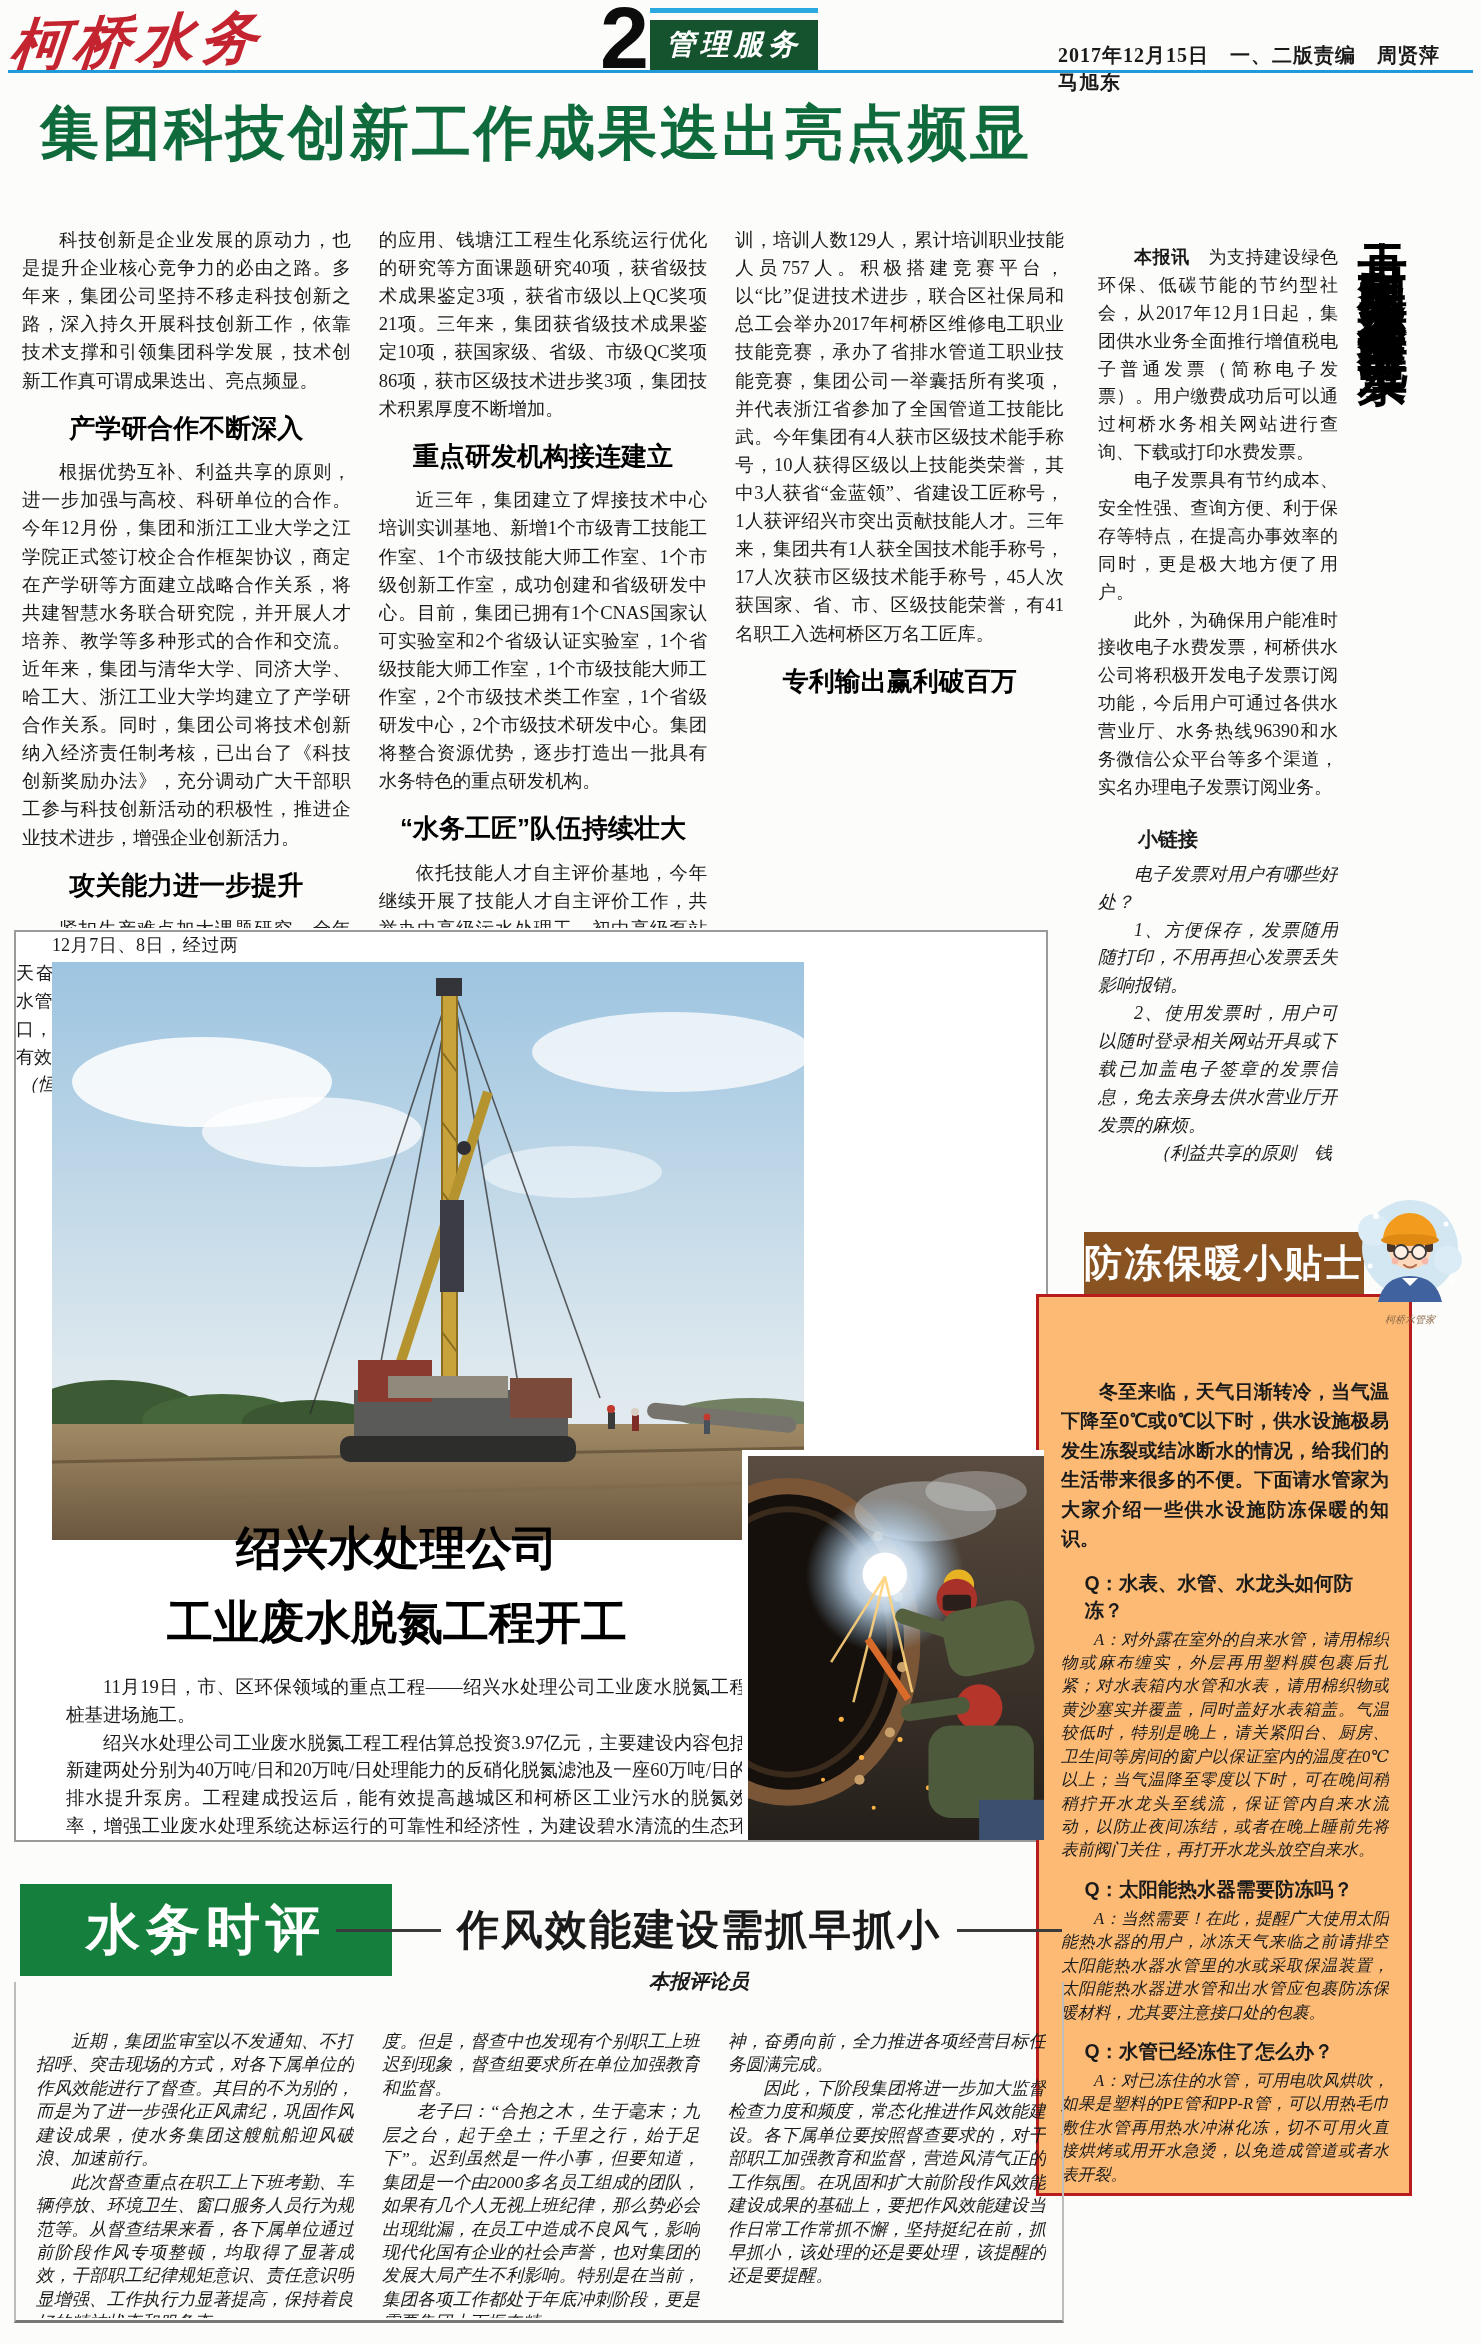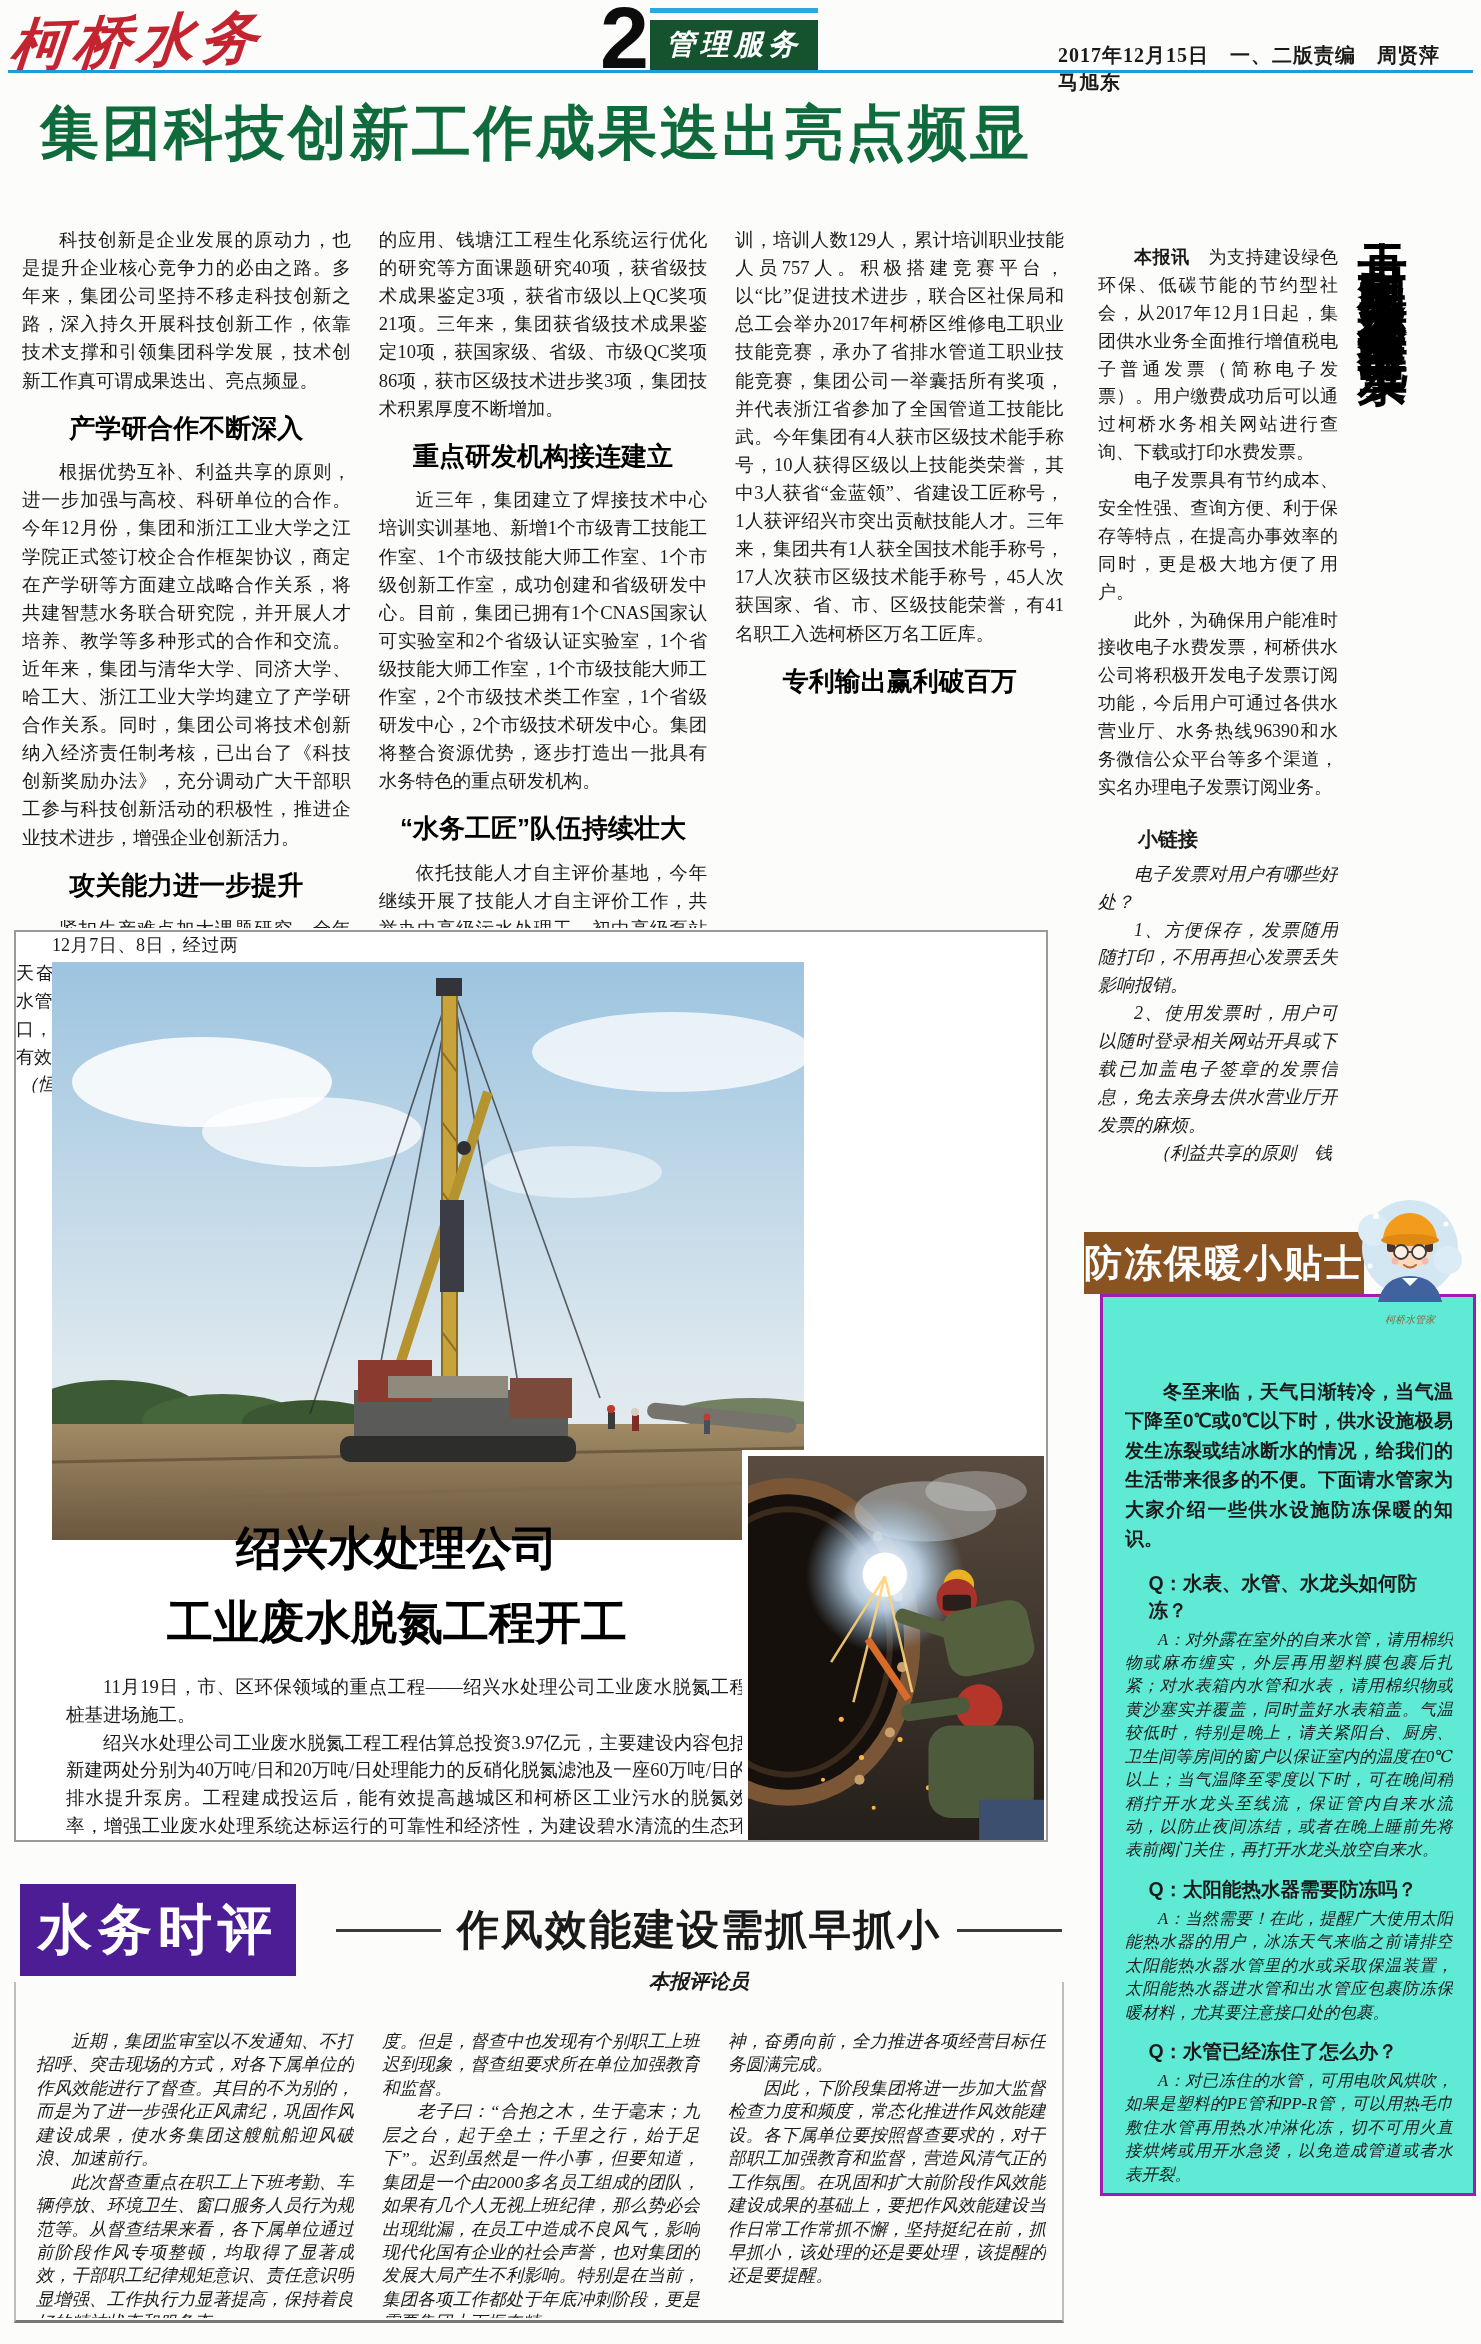--- a/index.html
+++ b/index.html
@@ -51,33 +51,33 @@
   .midcaption p{margin:0;text-indent:2em;}
   .cap-by1{font-style:italic;text-indent:0 !important;padding-left:4px;}
   .cap-by2{font-style:italic;text-indent:0 !important;text-align:right;padding-right:14px;}
   .cap-arrow{text-align:center;font-size:34px;font-weight:900;margin-top:12px;line-height:1;}
   .weldphoto{left:726px;top:518px;width:296px;height:384px;border-left:6px solid #fff;border-top:6px solid #fff;z-index:3;}
   .midtitle{left:40px;top:580px;width:682px;text-align:center;font-weight:900;font-size:46px;line-height:1.6;color:#000;}
   .midbody{left:50px;top:742px;width:682px;height:160px;font-size:18.5px;line-height:1.5;text-align:justify;overflow:hidden;}
   .midbody p{margin:0;text-indent:2em;}
 
   
-  .tipsbox{left:1100px;top:1294px;width:370px;height:896px;border:3px solid #a21caf;background:#5eead4;}
+  .tipsbox{left:1036px;top:1294px;width:370px;height:896px;border:3px solid #b91c1c;background:#fdba74;}
   .tips-content{position:absolute;left:22px;right:20px;top:80px;bottom:10px;overflow:hidden;}
   .tips-intro{font-family:"Liberation Sans",sans-serif;font-weight:600;font-size:19px;
               line-height:1.55;text-align:justify;text-indent:2em;margin:0 0 16px 0;}
   .tips-q{font-family:"Liberation Sans",sans-serif;font-weight:800;font-size:19.5px;margin:14px 0 4px 1.2em;}
   .tips-a{font-style:italic;font-size:16.5px;line-height:1.42;text-align:justify;text-indent:2em;margin:0;}
   .tips-head{left:1084px;top:1232px;width:280px;height:62px;background:#8a5322;color:#fff;
              display:flex;align-items:center;justify-content:center;font-size:38px;font-weight:900;letter-spacing:2px;z-index:4;}
   .mascot{left:1352px;top:1190px;width:116px;text-align:center;z-index:4;}
   .mascot-cap{font-size:10px;color:#8a6a4a;font-style:italic;margin-top:1px;}
 
   
-  .comm-kicker{left:20px;top:1884px;width:276px;height:92px;background:#4c1d95;color:#fff;
+  .comm-kicker{left:20px;top:1884px;width:372px;height:92px;background:#15803d;color:#fff;
                display:flex;align-items:center;justify-content:center;font-size:54px;font-weight:900;letter-spacing:6px;}
   .comm-headline{left:336px;top:1902px;width:726px;display:flex;align-items:center;gap:16px;}
   .comm-headline .rule{flex:1;height:3px;background:#3a3a3a;}
   .comm-headline .txt{font-size:42px;font-weight:900;letter-spacing:2px;white-space:nowrap;}
   .comm-byline{left:336px;top:1968px;width:726px;text-align:center;font-size:20px;font-style:italic;font-weight:bold;}
   .comm-frame{left:14px;top:1982px;width:1046px;height:338px;border-left:2px solid #bdbdbd;
               border-right:2px solid #bdbdbd;border-bottom:3px solid #777;}
   .comm-cols{left:36px;top:2030px;width:1010px;height:288px;display:flex;gap:28px;overflow:hidden;}
   .comm-cols .col{flex:1;font-size:17.5px;line-height:1.34;font-style:italic;text-align:justify;overflow:hidden;}
   .comm-cols p{margin:0;text-indent:2em;}

